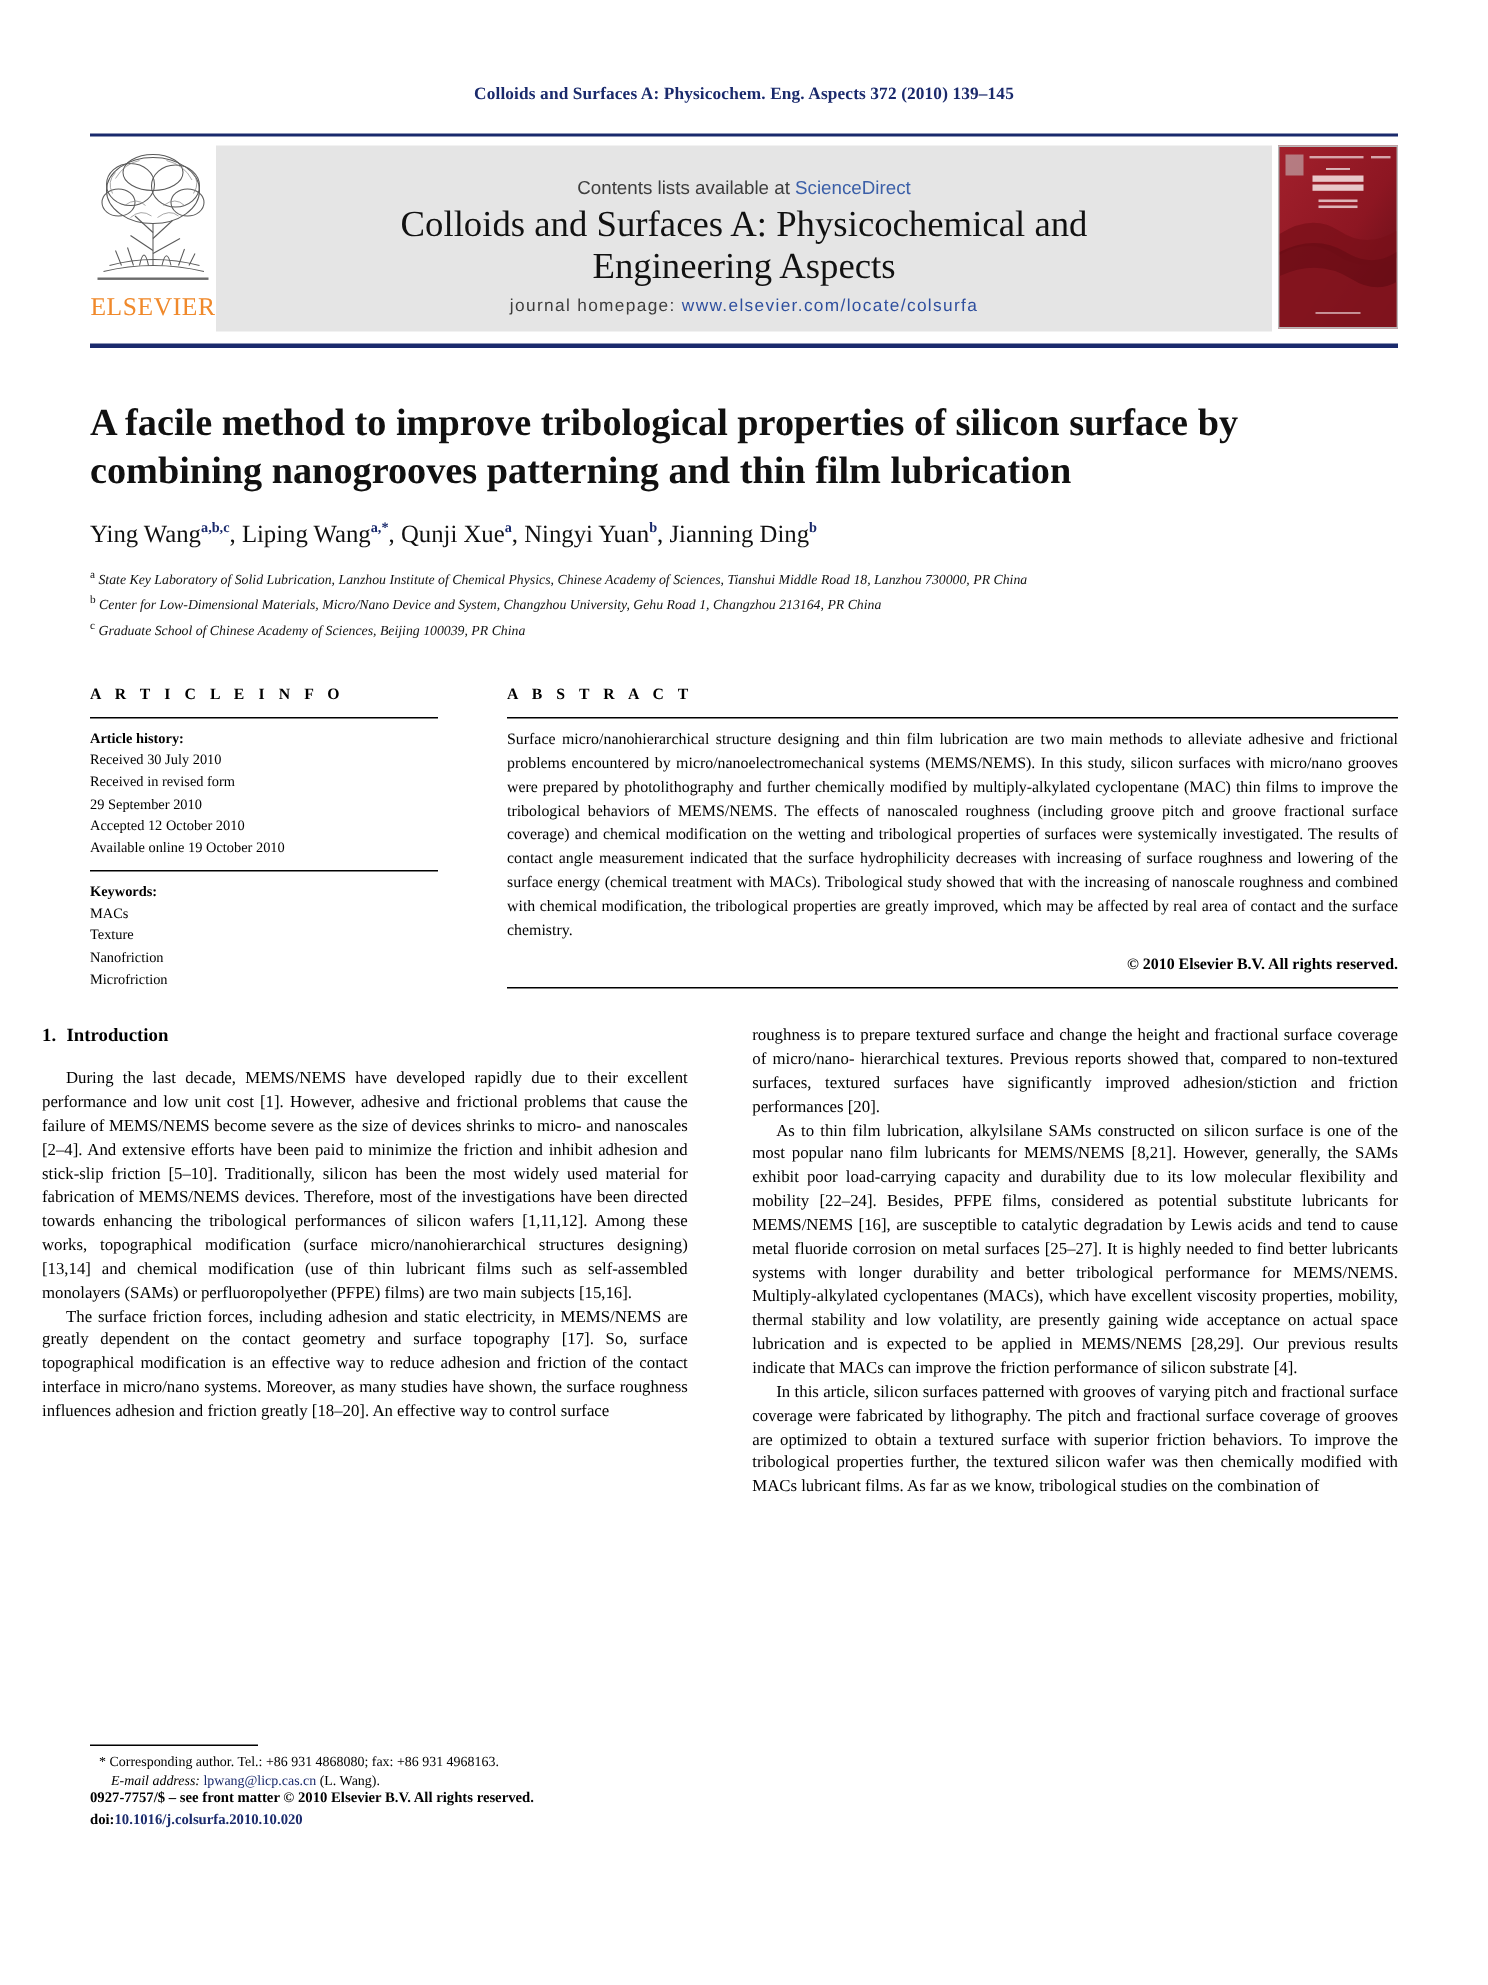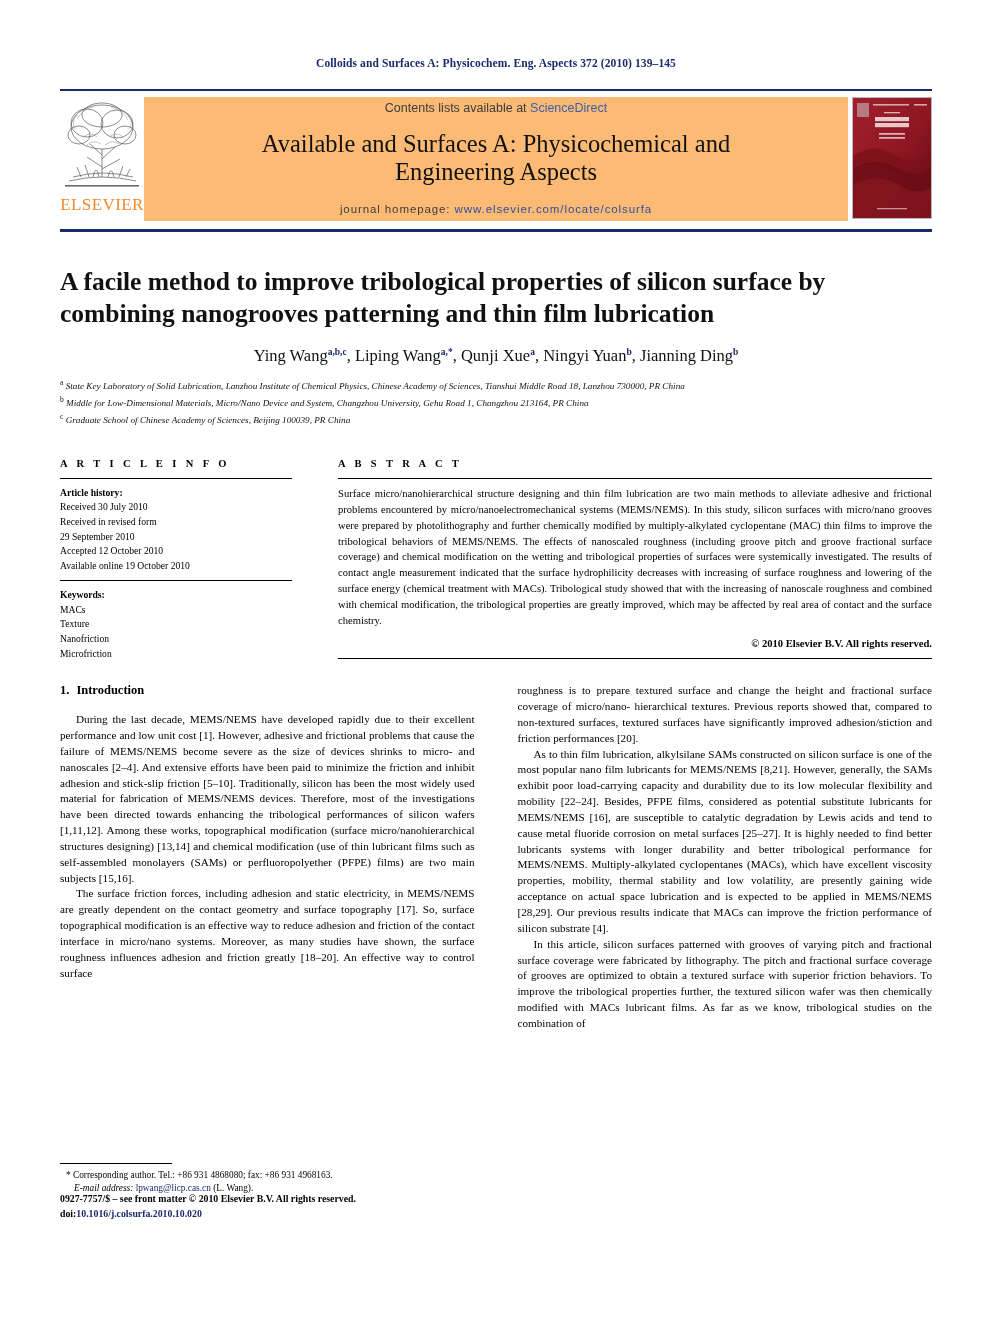--- a/index.html
+++ b/index.html
@@ -46,26 +46,26 @@
   .elsevier-word {
     font-family: "Liberation Serif", serif;
     color: #f0892b;
     font-size: 17px;
     letter-spacing: 0.4px;
     line-height: 1;
     margin-top: 1px;
   }
   .banner {
     flex: 1 1 auto;
-    background: #fdba74;
+    background: #e5e5e5;
     display: flex;
     flex-direction: column;
-    justify-content: space-between;
+    justify-content: center;
     align-items: center;
-    padding: 4px 10px 6px 10px;
+    padding: 16px 10px 6px 10px;
   }
   .contents-line {
     font-family: "Liberation Sans", sans-serif;
     font-size: 12.5px;
     color: #3c3c3c;
     margin-bottom: 2px;
   }
   .contents-line .sd {
     color: #3b5fa8;
   }
@@ -110,21 +110,20 @@
     line-height: 1.26;
     font-weight: bold;
     color: #111;
     margin: 0 0 16px 0;
     max-width: 850px;
   }
   .authors {
     font-size: 16.5px;
     color: #111;
     margin-bottom: 11px;
-    text-align: center;
   }
   .authors sup { font-size: 9.5px; color:#1a2a6c; font-weight: bold; }
   .affil {
     font-size: 9.2px;
     font-style: italic;
     line-height: 1.5;
     color: #111;
     font-family: Liberation Serif, serif;
   }
   .affil sup { font-style: normal; font-size: 7.5px; }
@@ -156,21 +155,21 @@
   .copyright {
     text-align: right;
     font-size: 10.6px;
     margin-top: 9px;
     font-weight: bold;
   }
   .abs-rule-bottom { border-top: 1px solid #000; margin-top: 9px; }
 
   
   .body-cols {
-    margin: 22px 60px 0 60px;
+    margin: 22px 60px 0 28px;
     display: flex;
     gap: 43px;
   }
   .bcol { flex: 1 1 0; min-width: 0; position: relative; }
   .h1 {
     font-size: 12.5px;
     font-weight: bold;
     margin: 0 0 14px 0;
   }
   .h1 .num { margin-right: 7px; }
@@ -253,21 +252,21 @@
         <rect x="2" y="88" width="74" height="1.6" fill="#6b6b6b"></rect>
       </svg>
       <div class="elsevier-word">ELSEVIER</div>
     </div>
 
     <div class="banner">
       <div class="contents-line">
         <span>Contents lists available at </span><span class="sd">ScienceDirect</span>
       </div>
       <div class="journal-title">
-        <span>Available and Surfaces A: Physicochemical and</span><br>
+        <span>Colloids and Surfaces A: Physicochemical and</span><br>
         <span>Engineering Aspects</span>
       </div>
       <div class="homepage-line">
         <span>journal homepage:</span>
         <span class="url">www.elsevier.com/locate/colsurfa</span>
       </div>
     </div>
 
     <div class="cover-col">
       <div class="cover-thumb">
@@ -299,21 +298,21 @@
 
   <div class="masthead-rule"></div>
 
   <div class="title-block">
     <h1 class="art-title">A facile method to improve tribological properties of silicon surface by combining nanogrooves patterning and thin film lubrication</h1>
     <div class="authors">
       <span><span>Ying Wang</span><sup>a,b,c</sup><span>, </span></span><span><span>Liping Wang</span><sup>a,*</sup><span>, </span></span><span><span>Qunji Xue</span><sup>a</sup><span>, </span></span><span><span>Ningyi Yuan</span><sup>b</sup><span>, </span></span><span><span>Jianning Ding</span><sup>b</sup></span>
     </div>
     <div class="affil">
       <div><sup>a</sup> <span>State Key Laboratory of Solid Lubrication, Lanzhou Institute of Chemical Physics, Chinese Academy of Sciences, Tianshui Middle Road 18, Lanzhou 730000, PR China</span></div>
-      <div><sup>b</sup> <span>Middle for Low-Dimensional Materials, Micro/Nano Device and System, Changzhou University, Gehu Road 1, Changzhou 213164, PR China</span></div>
+      <div><sup>b</sup> <span>Center for Low-Dimensional Materials, Micro/Nano Device and System, Changzhou University, Gehu Road 1, Changzhou 213164, PR China</span></div>
       <div><sup>c</sup> <span>Graduate School of Chinese Academy of Sciences, Beijing 100039, PR China</span></div>
     </div>
   </div>
 
   <div class="info-abs">
 
     <div class="col-info">
       <div class="sec-head">A R T I C L E   I N F O</div>
       <div class="hr-thin"></div>
       <div class="info-body">

